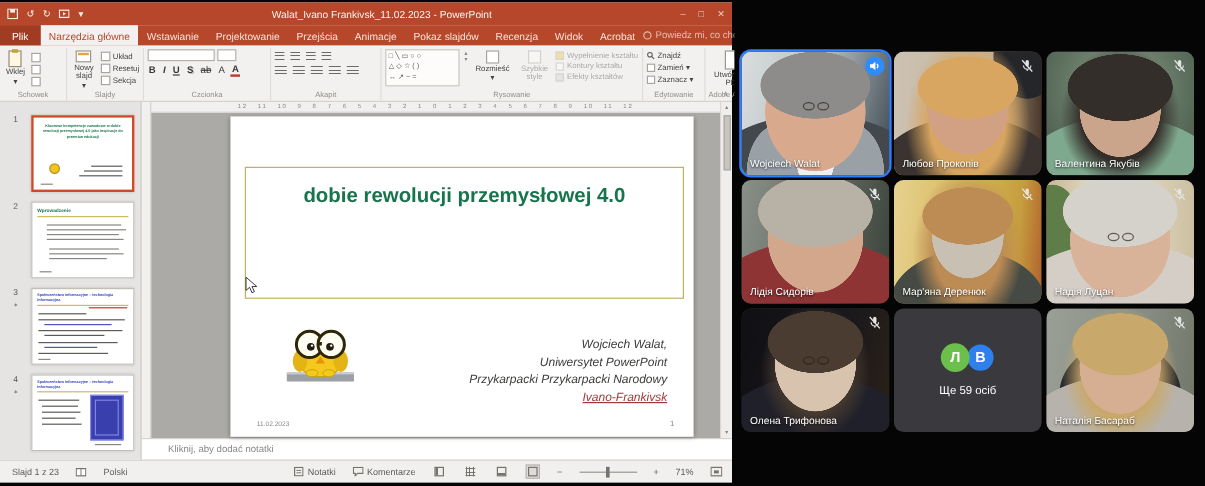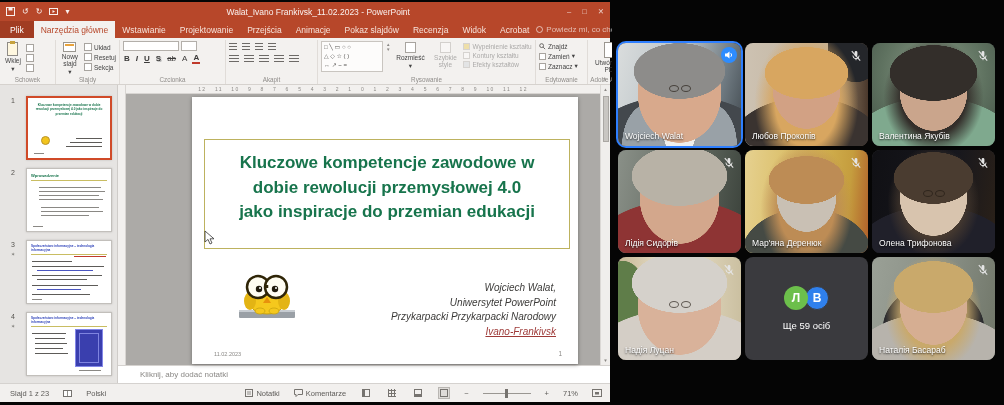--- a/index.html
+++ b/index.html
@@ -449,23 +449,21 @@
         </div>
       </div>
 
       <div style="flex:1;display:flex;flex-direction:column;min-width:0">
         <div class="editor">
           <div class="vruler"></div>
           <div class="hruler">12   11   10   9   8   7   6   5   4   3   2   1   0   1   2   3   4   5   6   7   8   9   10   11   12</div>
 
           <div class="slide">
             <div class="titlebox">
-              <div class="tl">Kluczowe kompetencje zawodowe w</div>
               <div class="tl">dobie rewolucji przemysłowej 4.0</div>
-              <div class="tl">jako inspiracje do przemian edukacji</div>
             </div>
             <svg class="owl" width="62" height="58" viewBox="0 0 62 58">
               <rect x="3" y="45" width="56" height="8" rx="1" fill="#9aa0a6"></rect>
               <rect x="3" y="45" width="56" height="2" fill="#c7ccd1"></rect>
               <ellipse cx="31" cy="32" rx="20" ry="17" fill="#f5c81d" stroke="#c9a30f" stroke-width="1"></ellipse>
               <ellipse cx="14" cy="36" rx="6" ry="9" fill="#e3b414"></ellipse>
               <ellipse cx="48" cy="36" rx="6" ry="9" fill="#e3b414"></ellipse>
               <circle cx="22" cy="22" r="11" fill="#fffdf2" stroke="#2f2507" stroke-width="2.5"></circle>
               <circle cx="40" cy="22" r="11" fill="#fffdf2" stroke="#2f2507" stroke-width="2.5"></circle>
               <line x1="31" y1="20" x2="31" y2="23" stroke="#2f2507" stroke-width="2.5"></line>
@@ -619,54 +617,54 @@
           <svg width="12" height="12" viewBox="0 0 12 12">
               <rect x="4.6" y="1" width="2.8" height="5.4" rx="1.4" fill="#e4e4e4"></rect>
               <path d="M2.9 5.6a3.1 3.1 0 0 0 6.2 0" fill="none" stroke="#e4e4e4" stroke-width="1"></path>
               <line x1="6" y1="8.8" x2="6" y2="10.2" stroke="#e4e4e4" stroke-width="1"></line>
               <line x1="1.8" y1="1.2" x2="10.2" y2="10.6" stroke="#e4e4e4" stroke-width="1.1"></line>
             </svg>
         </div>
         <div class="nametag">Мар'яна Деренюк</div>
       </div>
 
+      <div class="tile t7">
+        <div class="person">
+          <div class="glasses">
+              <span></span>
+              <span></span>
+            </div>
+        </div>
+        <div class="badge">
+          <svg width="12" height="12" viewBox="0 0 12 12">
+              <rect x="4.6" y="1" width="2.8" height="5.4" rx="1.4" fill="#e4e4e4"></rect>
+              <path d="M2.9 5.6a3.1 3.1 0 0 0 6.2 0" fill="none" stroke="#e4e4e4" stroke-width="1"></path>
+              <line x1="6" y1="8.8" x2="6" y2="10.2" stroke="#e4e4e4" stroke-width="1"></line>
+              <line x1="1.8" y1="1.2" x2="10.2" y2="10.6" stroke="#e4e4e4" stroke-width="1.1"></line>
+            </svg>
+        </div>
+        <div class="nametag">Надія Луцан</div>
+      </div>
+
       <div class="tile t6">
         <div class="person">
           <div class="glasses">
               <span></span>
               <span></span>
             </div>
         </div>
         <div class="badge">
           <svg width="12" height="12" viewBox="0 0 12 12">
               <rect x="4.6" y="1" width="2.8" height="5.4" rx="1.4" fill="#e4e4e4"></rect>
               <path d="M2.9 5.6a3.1 3.1 0 0 0 6.2 0" fill="none" stroke="#e4e4e4" stroke-width="1"></path>
               <line x1="6" y1="8.8" x2="6" y2="10.2" stroke="#e4e4e4" stroke-width="1"></line>
               <line x1="1.8" y1="1.2" x2="10.2" y2="10.6" stroke="#e4e4e4" stroke-width="1.1"></line>
             </svg>
         </div>
         <div class="nametag">Олена Трифонова</div>
-      </div>
-
-      <div class="tile t7">
-        <div class="person">
-          <div class="glasses">
-              <span></span>
-              <span></span>
-            </div>
-        </div>
-        <div class="badge">
-          <svg width="12" height="12" viewBox="0 0 12 12">
-              <rect x="4.6" y="1" width="2.8" height="5.4" rx="1.4" fill="#e4e4e4"></rect>
-              <path d="M2.9 5.6a3.1 3.1 0 0 0 6.2 0" fill="none" stroke="#e4e4e4" stroke-width="1"></path>
-              <line x1="6" y1="8.8" x2="6" y2="10.2" stroke="#e4e4e4" stroke-width="1"></line>
-              <line x1="1.8" y1="1.2" x2="10.2" y2="10.6" stroke="#e4e4e4" stroke-width="1.1"></line>
-            </svg>
-        </div>
-        <div class="nametag">Надія Луцан</div>
       </div>
 
       <div class="tile overflow-tile">
         <div class="avrow">
           <span class="av g">Л</span>
           <span class="av b">В</span>
         </div>
         <div class="morelabel">Ще 59 осіб</div>
       </div>
 

